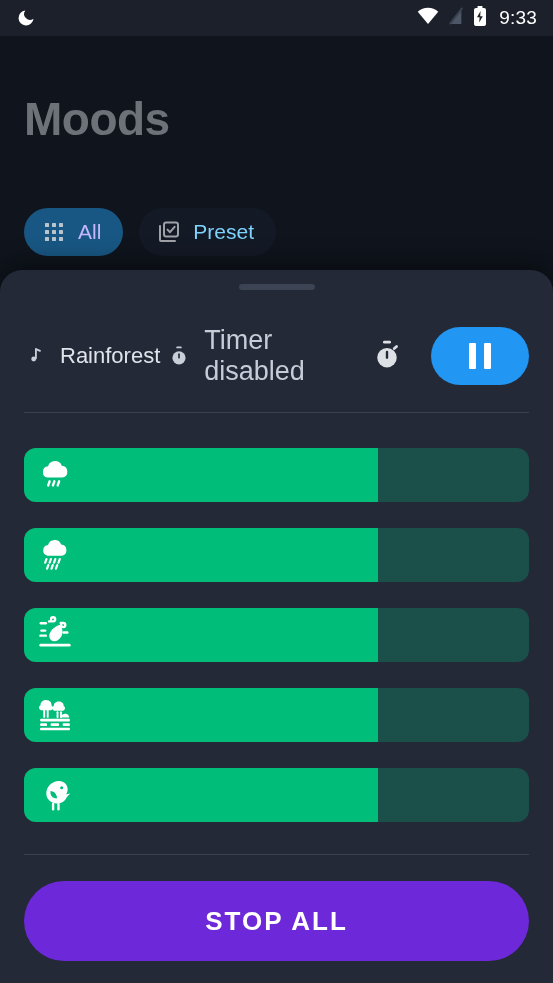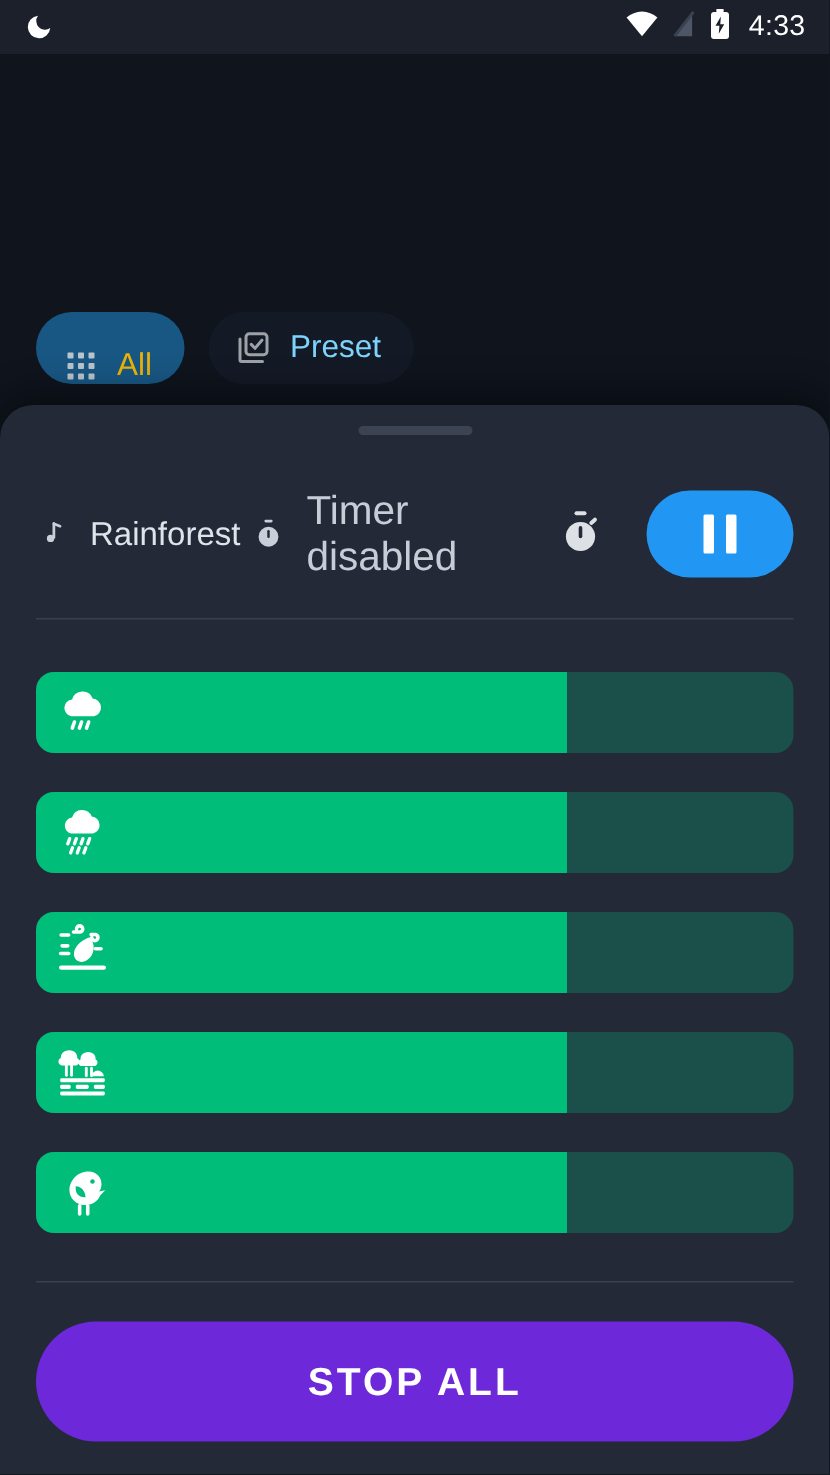--- a/index.html
+++ b/index.html
@@ -53,22 +53,21 @@
     display: flex; align-items: center; gap: 12px;
     height: 48px; padding: 0 22px 0 18px;
     border-radius: 24px;
     background: #141926;
     color: #7dd3fc;
     font-size: 21px;
     white-space: nowrap;
   }
   .chip.selected {
     background: #185783;
-    color: #eab308;
-    align-items: flex-end;
+    color: #c4b5fd;
   }
   .chip .ico { width: 24px; height: 24px; display:block; flex: 0 0 auto; }
 
   
   .sheet {
     position: absolute; left: 0; bottom: 0;
     width: 553px; height: 713px;
     background: #232936;
     border-radius: 22px 22px 0 0;
     box-shadow: 0 -6px 24px rgba(0,0,0,0.45);
@@ -174,26 +173,27 @@
           <path d="M1 19 L15 1" stroke="#3a4250" stroke-width="2.2" fill="none"></path>
         </svg>
       </span>
       <span>
         <svg width="14" height="20" viewBox="0 0 14 20">
           <rect x="4.5" y="0" width="5" height="2" rx="0.6" fill="#ffffff"></rect>
           <rect x="1" y="2" width="12" height="18" rx="2" fill="#ffffff"></rect>
           <path d="M7.6 5 L4 11.2 H6.6 L6.2 16.5 L9.8 10.2 H7.2 Z" fill="#1b202b"></path>
         </svg>
       </span>
-      <span class="sb-time">4:33</span>
+      <span class="sb-time">9:33</span>
     </div>
   </div>
 
   <div class="page">
 
+    <div class="page-title">Moods</div>
 
     <div class="chips">
 
       <div class="chip selected">
         <span class="ico">
           <svg class="ico" viewBox="0 0 24 24">
             <g fill="#b9c4cc">
               <rect x="3" y="3" width="4" height="4" rx="0.6"></rect>
               <rect x="10" y="3" width="4" height="4" rx="0.6"></rect>
               <rect x="17" y="3" width="4" height="4" rx="0.6"></rect>

